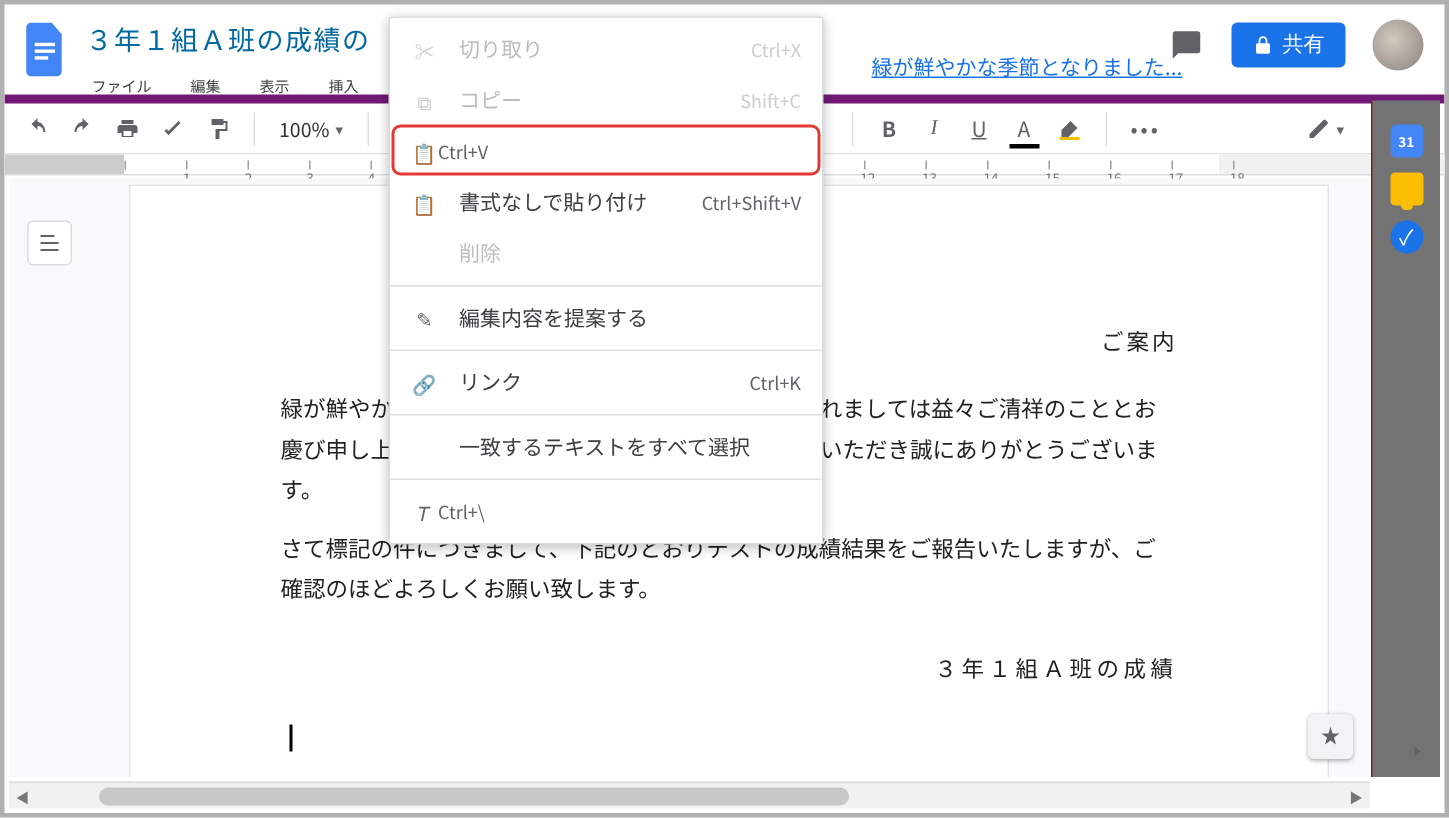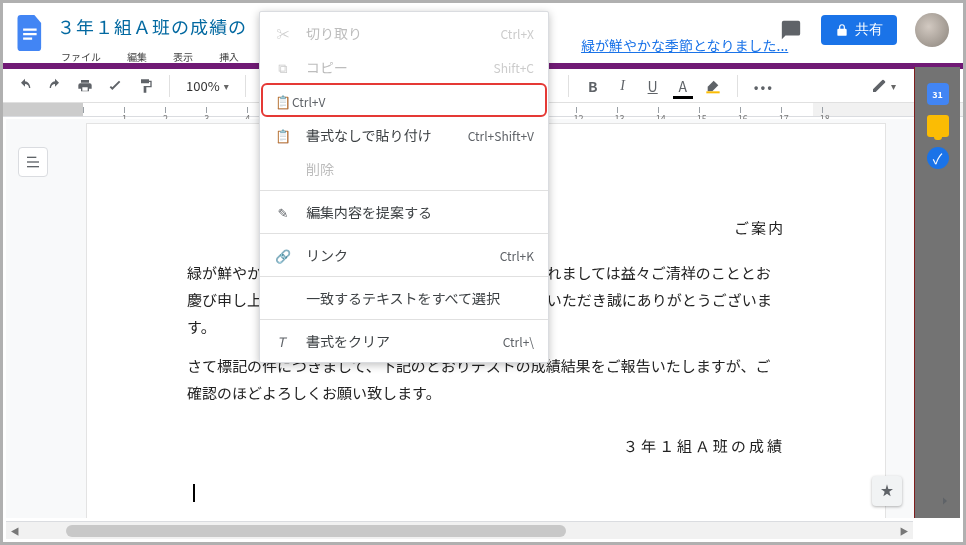--- a/index.html
+++ b/index.html
@@ -412,21 +412,20 @@
   </div>
   <div class="cm-sep"></div>
   <div class="cm-item">
     <span class="cm-icon"></span>
     <span class="cm-label">一致するテキストをすべて選択</span>
     <span class="cm-shortcut"></span>
   </div>
   <div class="cm-sep"></div>
   <div class="cm-item">
     <span class="cm-icon">𝑇</span>
-    <span class="cm-label">書式をクリア</span>
     <span class="cm-shortcut">Ctrl+\</span>
   </div>
 </div>
 
 <div class="cm-highlight"></div>
 
 <div class="sidepanel">
   <div class="sp-icon sp-calendar">31</div>
   <div class="sp-icon sp-keep"></div>
   <div class="sp-icon sp-tasks">✓</div>

